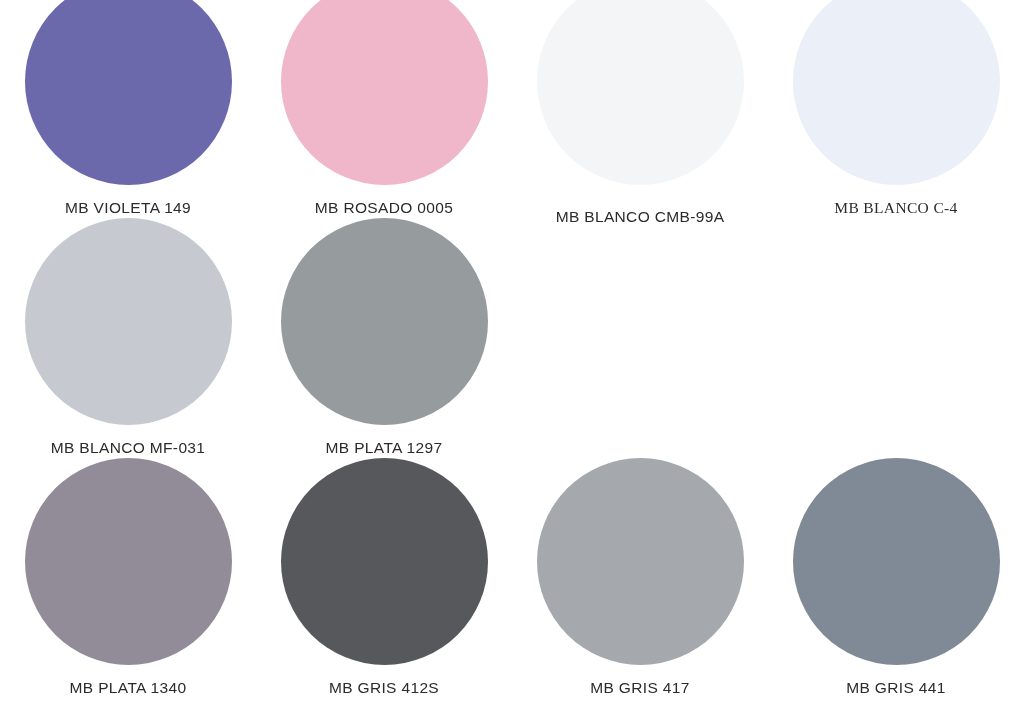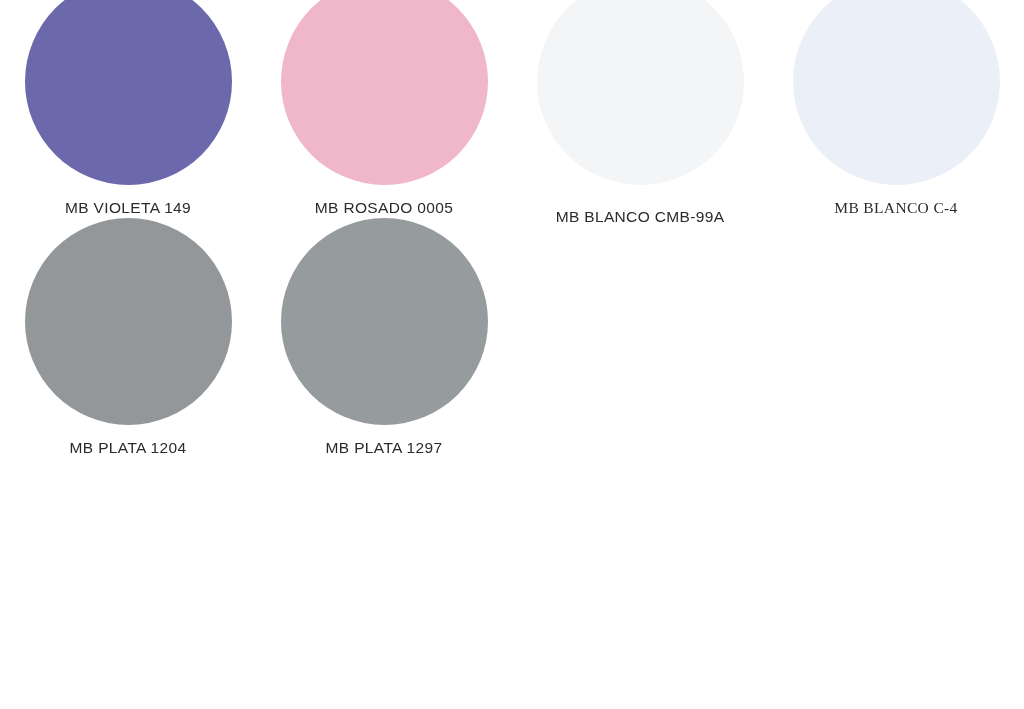--- a/index.html
+++ b/index.html
@@ -85,23 +85,41 @@
       <div class="swatch-label" style="color: rgb(43, 43, 43); margin-top: 24px;">MB BLANCO CMB-99A</div>
     </div>
     <div class="swatch-cell">
       <div class="swatch-circle" style="background-color: rgb(235, 239, 247);"></div>
       <div class="swatch-label" style="color: rgb(43, 43, 43); font-family: Liberation Serif, serif;">MB BLANCO C-4</div>
     </div>
   </div>
 
   <div class="swatch-row" id="row-2">
     <div class="swatch-cell">
-      <div class="swatch-circle" style="background-color: rgb(148, 151, 154);"></div>
-      <div class="swatch-label" style="color: rgb(43, 43, 43);">MB PLATA 1204</div>
+      <div class="swatch-circle" style="background-color: rgb(198, 202, 208);"></div>
+      <div class="swatch-label" style="color: rgb(43, 43, 43);">MB BLANCO MF-031</div>
     </div>
     <div class="swatch-cell">
       <div class="swatch-circle" style="background-color: rgb(150, 155, 158);"></div>
       <div class="swatch-label" style="color: rgb(43, 43, 43);">MB PLATA 1297</div>
     </div>
   </div>
 
+  <div class="swatch-row" id="row-3">
+    <div class="swatch-cell">
+      <div class="swatch-circle" style="background-color: rgb(146, 140, 153);"></div>
+      <div class="swatch-label" style="color: rgb(43, 43, 43);">MB PLATA 1340</div>
+    </div>
+    <div class="swatch-cell">
+      <div class="swatch-circle" style="background-color: rgb(86, 88, 91);"></div>
+      <div class="swatch-label" style="color: rgb(43, 43, 43);">MB GRIS 412S</div>
+    </div>
+    <div class="swatch-cell">
+      <div class="swatch-circle" style="background-color: rgb(165, 169, 173);"></div>
+      <div class="swatch-label" style="color: rgb(43, 43, 43);">MB GRIS 417</div>
+    </div>
+    <div class="swatch-cell">
+      <div class="swatch-circle" style="background-color: rgb(128, 138, 151);"></div>
+      <div class="swatch-label" style="color: rgb(43, 43, 43);">MB GRIS 441</div>
+    </div>
+  </div>
 
 </div>
 
 </body></html>

